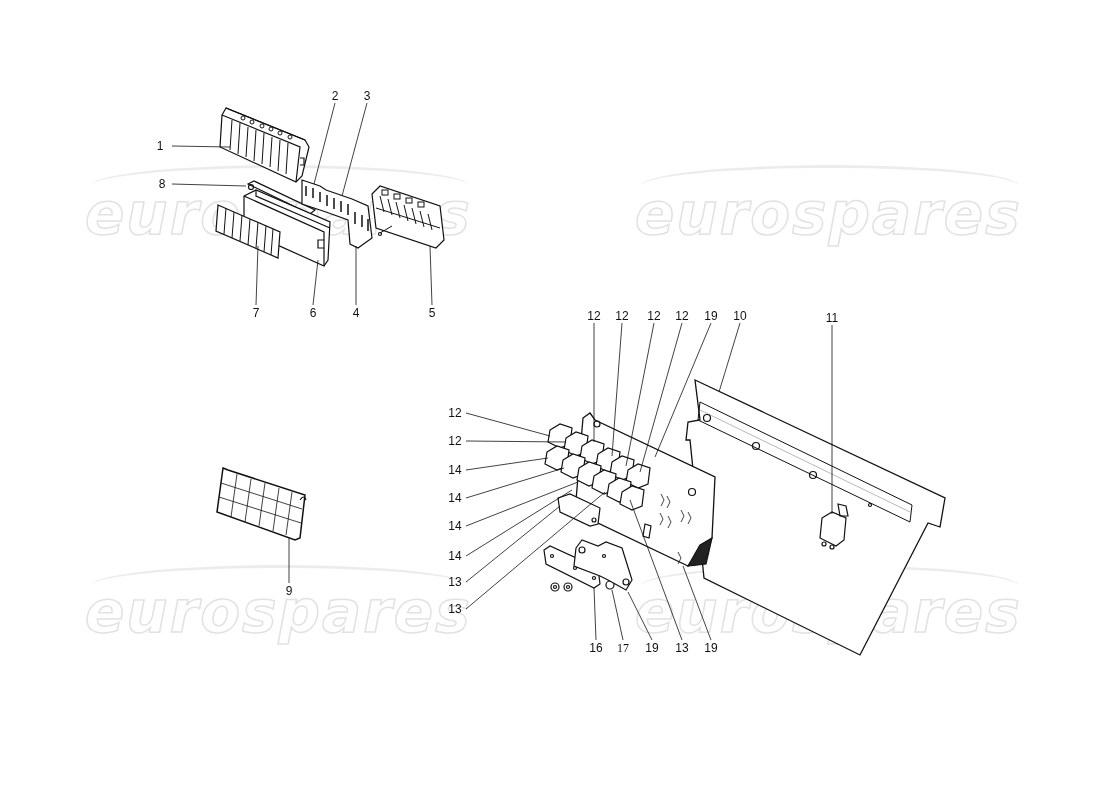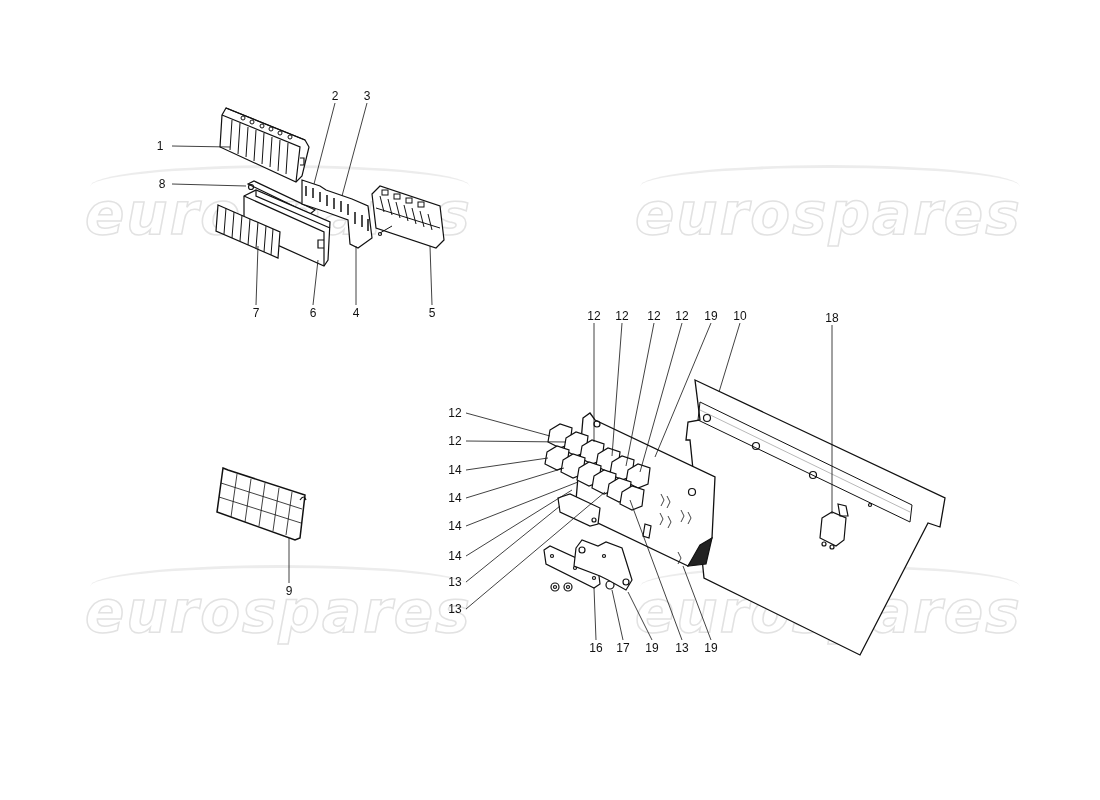--- a/index.html
+++ b/index.html
@@ -201,27 +201,27 @@
   <div class="callout" style="left:313px;top:313px;">6</div>
   <div class="callout" style="left:356px;top:313px;">4</div>
   <div class="callout" style="left:432px;top:313px;">5</div>
   <div class="callout" style="left:289px;top:591px;">9</div>
   <div class="callout" style="left:594px;top:316px;">12</div>
   <div class="callout" style="left:622px;top:316px;">12</div>
   <div class="callout" style="left:654px;top:316px;">12</div>
   <div class="callout" style="left:682px;top:316px;">12</div>
   <div class="callout" style="left:711px;top:316px;">19</div>
   <div class="callout" style="left:740px;top:316px;">10</div>
-  <div class="callout" style="left:832px;top:318px;">18</div>
+  <div class="callout" style="left:832px;top:318px;">11</div>
   <div class="callout" style="left:455px;top:413px;">12</div>
   <div class="callout" style="left:455px;top:441px;">12</div>
   <div class="callout" style="left:455px;top:470px;">14</div>
   <div class="callout" style="left:455px;top:498px;">14</div>
   <div class="callout" style="left:455px;top:526px;">14</div>
   <div class="callout" style="left:455px;top:556px;">14</div>
   <div class="callout" style="left:455px;top:582px;">13</div>
   <div class="callout" style="left:455px;top:609px;">13</div>
   <div class="callout" style="left:596px;top:648px;">16</div>
-  <div class="callout" style="left:623px;top:648px;">17</div>
+  <div class="callout" style="left:623px;top:648px;font-family:Liberation Serif, serif;">17</div>
   <div class="callout" style="left:652px;top:648px;">19</div>
   <div class="callout" style="left:682px;top:648px;">13</div>
   <div class="callout" style="left:711px;top:648px;">19</div>
 </div>
 
 </body></html>

